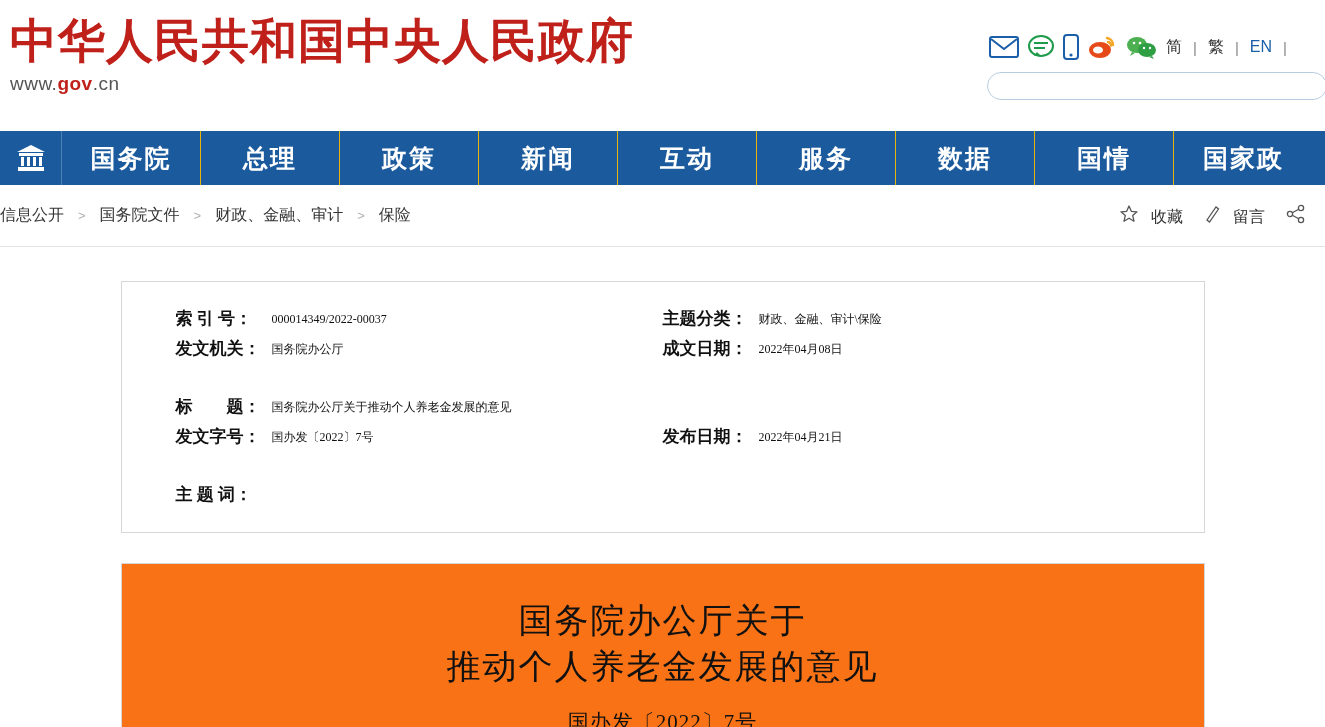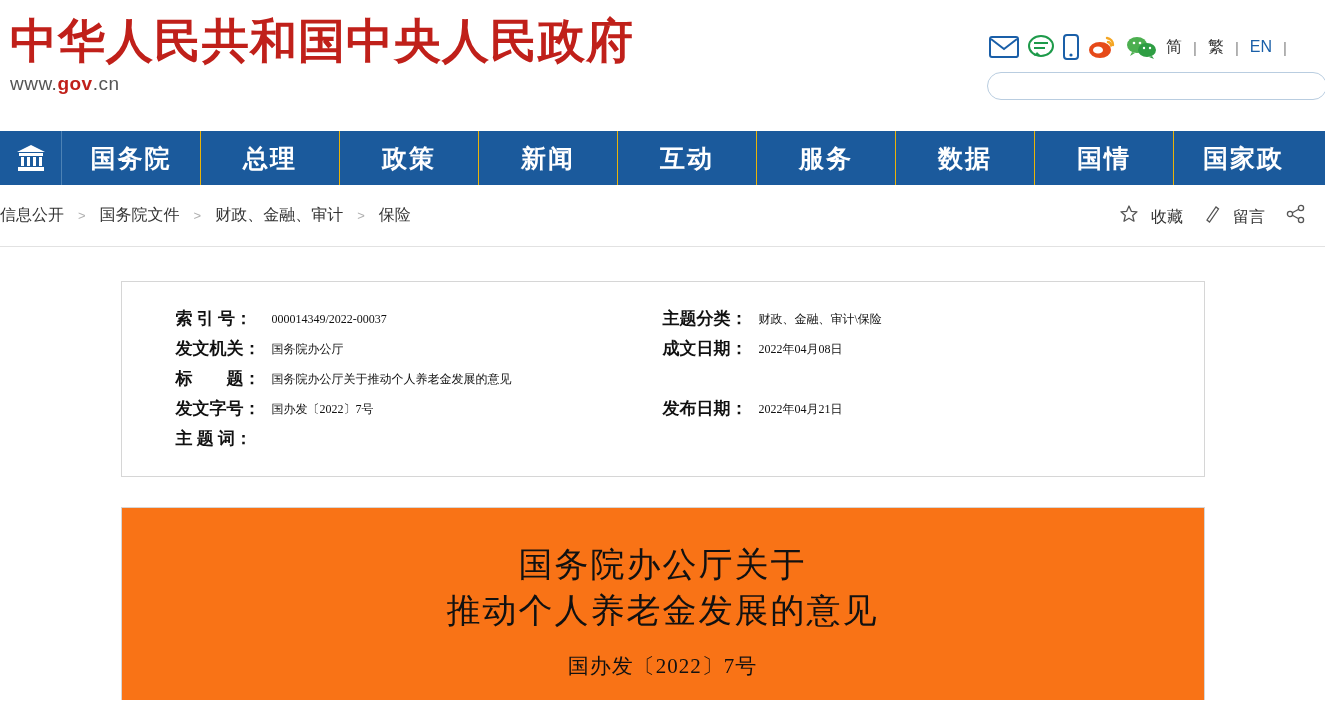--- a/index.html
+++ b/index.html
@@ -182,21 +182,21 @@
   .meta-label {
     font-weight: bold;
     width: 96px;
     flex: 0 0 96px;
     letter-spacing: 0px;
   }
   .meta-value {
     color: #111;
     font-size: 12px;
   }
-  .meta-col.wide { flex: 0 0 100%; }
+  .meta-col.wide { flex: 0 0 100%; margin-top: 28px; }
 
   .title-box {
     width: 1084px;
     border: 1px solid #d6d6d6;
     border-bottom: none;
     margin-top: 30px;
     padding: 34px 40px 20px 40px;
     background: #f97316;
     text-align: center;
     font-family: Liberation Serif, serif;

